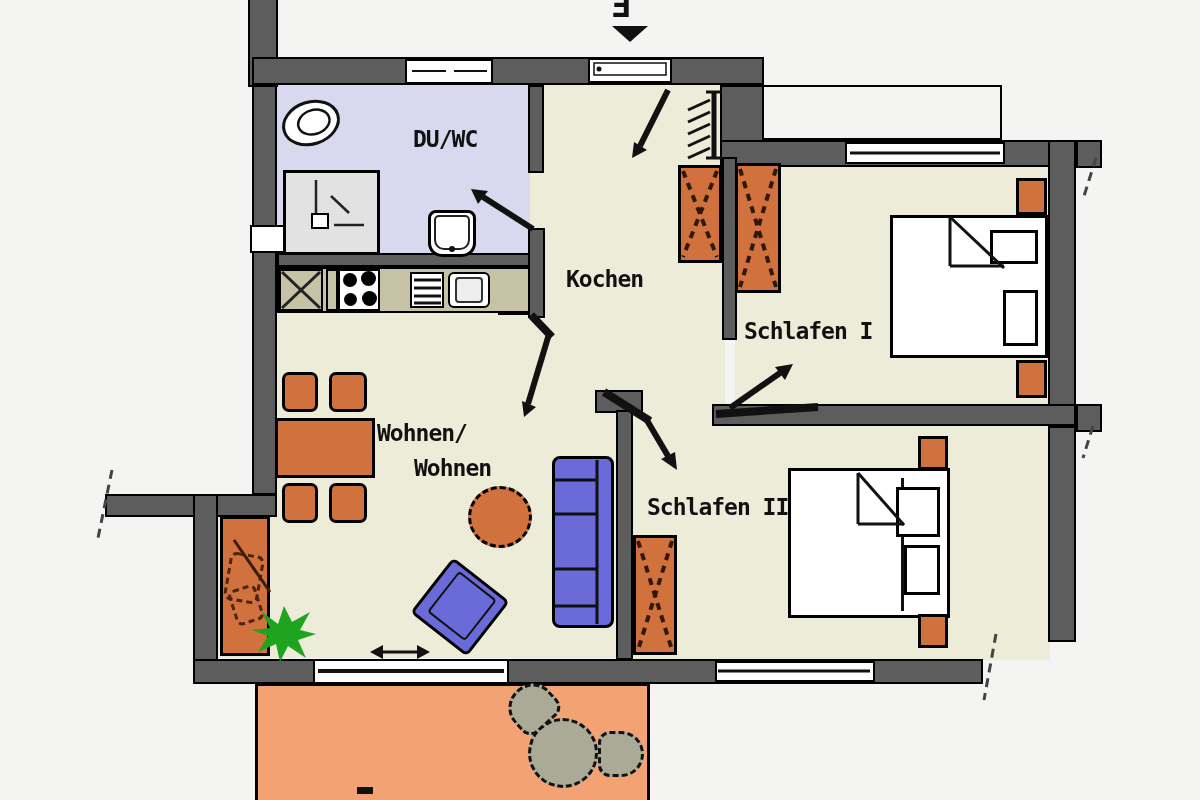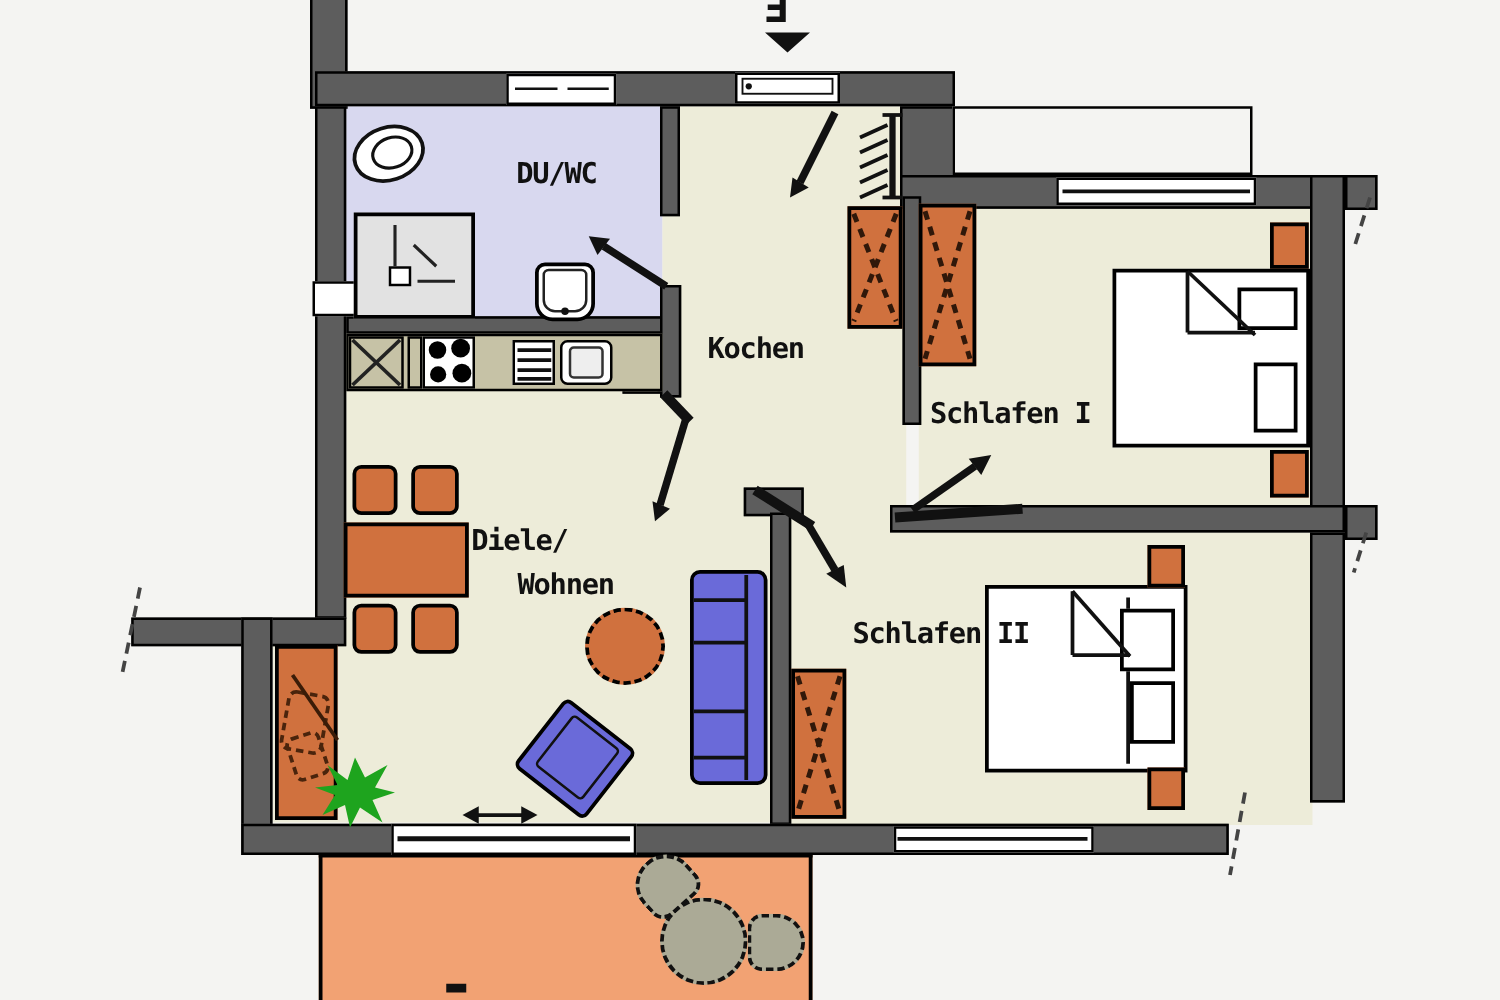--- a/index.html
+++ b/index.html
@@ -109,23 +109,23 @@
   <div class="z3" style="position:absolute;left:508px;top:684px;width:48px;height:46px;background:var(--terrace_furniture);border:3px dashed #111;border-radius:50% 50% 12px 12px;box-sizing:border-box;transform:rotate(-42deg)"></div>
   <div class="z3" style="position:absolute;left:598px;top:731px;width:46px;height:46px;background:var(--terrace_furniture);border:3px dashed #111;border-radius:50% 50% 12px 12px;box-sizing:border-box;transform:rotate(90deg)"></div>
   <div class="z4" style="position:absolute;left:357px;top:787px;width:16px;height:7px;background:#111"></div>
 
   <div class="label" style="left:612px;top:-16px;font-size:34px;transform:rotate(180deg)">E</div>
   <div class="z7" style="position:absolute;left:612px;top:26px;width:0;height:0;border-left:18px solid transparent;border-right:18px solid transparent;border-top:16px solid #111;z-index:7"></div>
 
   <div class="label" style="left:413px;top:126px">DU/WC</div>
   <div class="label" style="left:566px;top:266px">Kochen</div>
   <div class="label" style="left:744px;top:318px">Schlafen I</div>
-  <div class="label" style="left:377px;top:420px">Diele/</div>
+  <div class="label" style="left:377px;top:420px">Wohnen/</div>
   <div class="label" style="left:414px;top:455px">Wohnen</div>
-  <div class="label" style="left:682px;top:494px">Schlafen II</div>
+  <div class="label" style="left:647px;top:494px">Schlafen II</div>
 
   <svg class="overlay" width="1200" height="800" viewBox="0 0 1200 800">
 
     <g stroke="#111">
       <line x1="412" y1="71" x2="446" y2="71" stroke-width="2"></line>
       <line x1="454" y1="71" x2="487" y2="71" stroke-width="2"></line>
       <rect x="594" y="63" width="72" height="12" fill="none" stroke-width="1.5"></rect>
       <circle cx="599" cy="69" r="2.5" fill="#111" stroke="none"></circle>
       <line x1="850" y1="153" x2="1000" y2="153" stroke-width="3"></line>
       <line x1="318" y1="671" x2="504" y2="671" stroke-width="4"></line>

